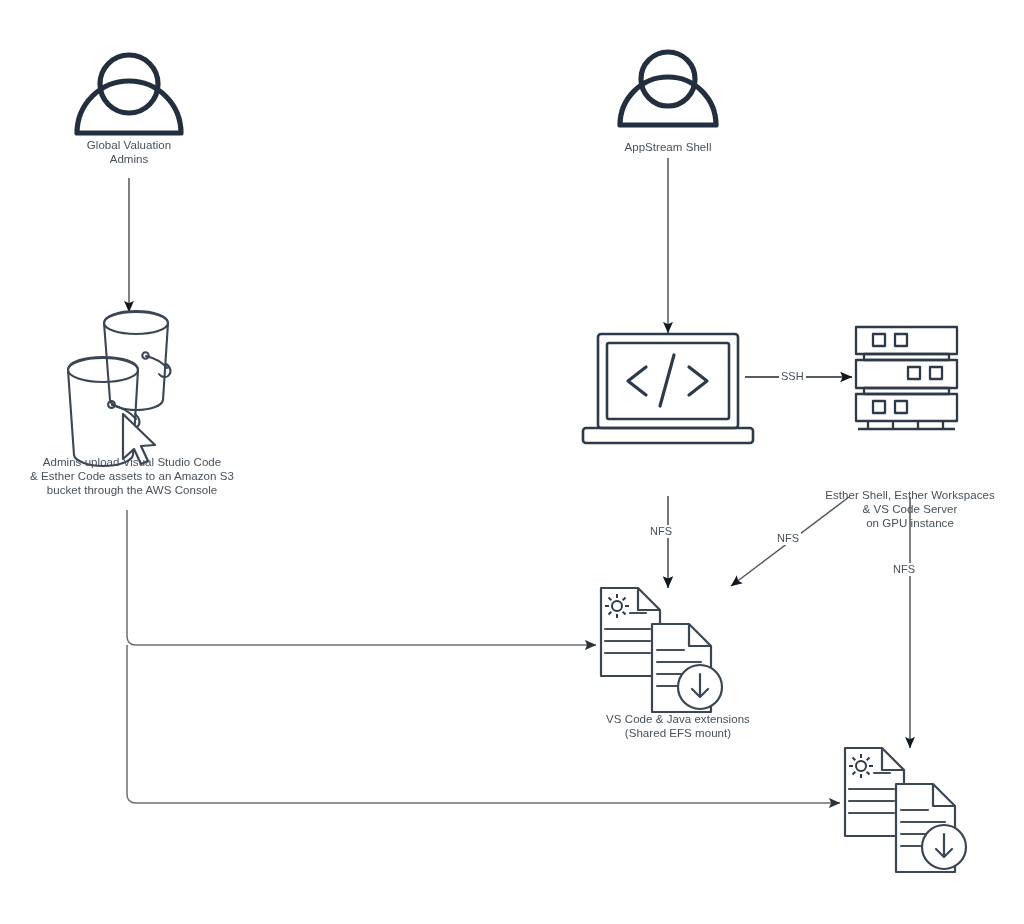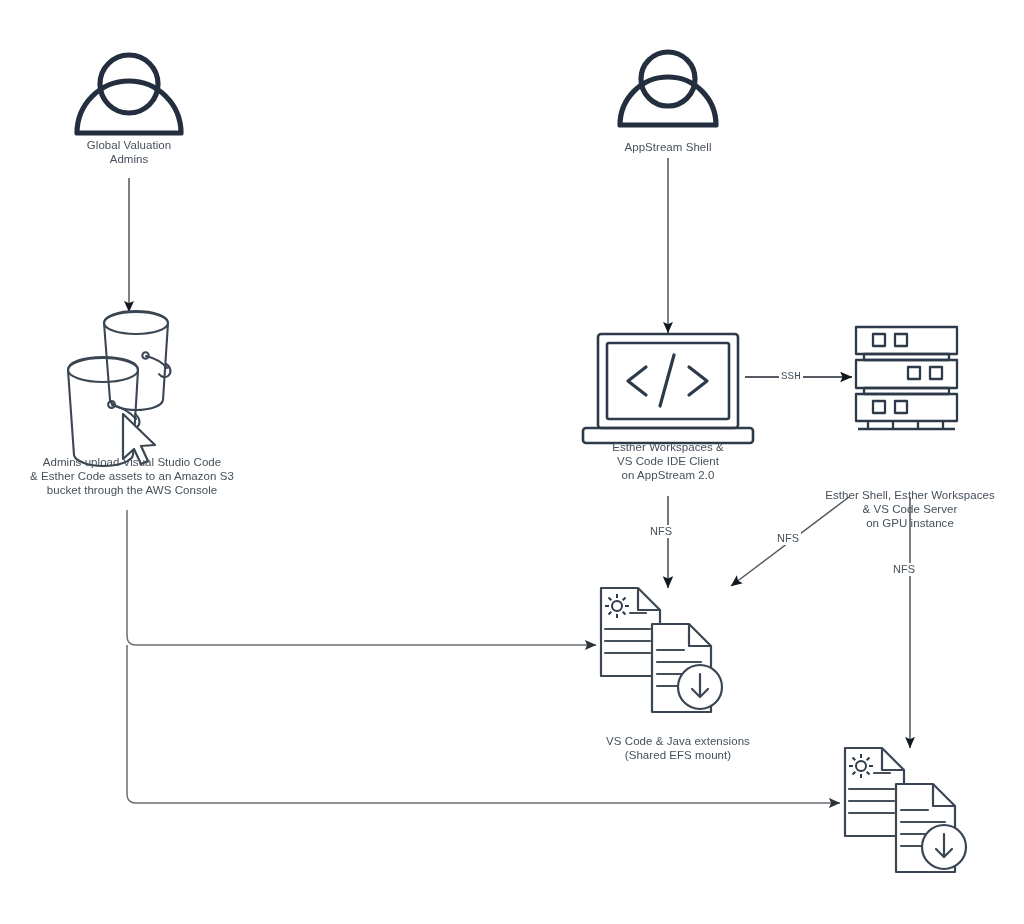--- a/index.html
+++ b/index.html
@@ -241,33 +241,30 @@
 
   <div class="cap" style="left:49px; top:138px; width:160px;">Global Valuation
 Admins</div>
 
   <div class="cap" style="left:588px; top:140px; width:160px;">AppStream Shell</div>
 
   <div class="cap" style="left:13px; top:455px; width:238px;">Admins upload Visual Studio Code
 &amp; Esther Code assets to an Amazon S3
 bucket through the AWS Console</div>
 
-  <div class="cap" style="left:578px; top:440px; width:180px;">Esther Workspaces &amp;
-VS Code IDE Client
-on AppStream 2.0</div>
 
   <div class="cap" style="left:806px; top:440px; width:208px;margin-top:48px;">Esther Shell, Esther Workspaces
 &amp; VS Code Server
 on GPU instance</div>
 
-  <div class="cap" style="left:578px; top:734px; width:200px;">VS Code &amp; Java extensions
+  <div class="cap" style="left:578px; top:712px; width:200px;">VS Code &amp; Java extensions
 (Shared EFS mount)</div>
 
 
-  <div class="edge-label" style="left:779px; top:370px;font-family:Liberation Mono, monospace;">SSH</div>
+  <div class="edge-label" style="left:779px; top:370px;">SSH</div>
 
   <div class="edge-label" style="left:648px; top:525px;">NFS</div>
 
   <div class="edge-label" style="left:775px; top:532px;">NFS</div>
 
   <div class="edge-label" style="left:891px; top:563px;">NFS</div>
 
 </div>
 
 </body></html>

